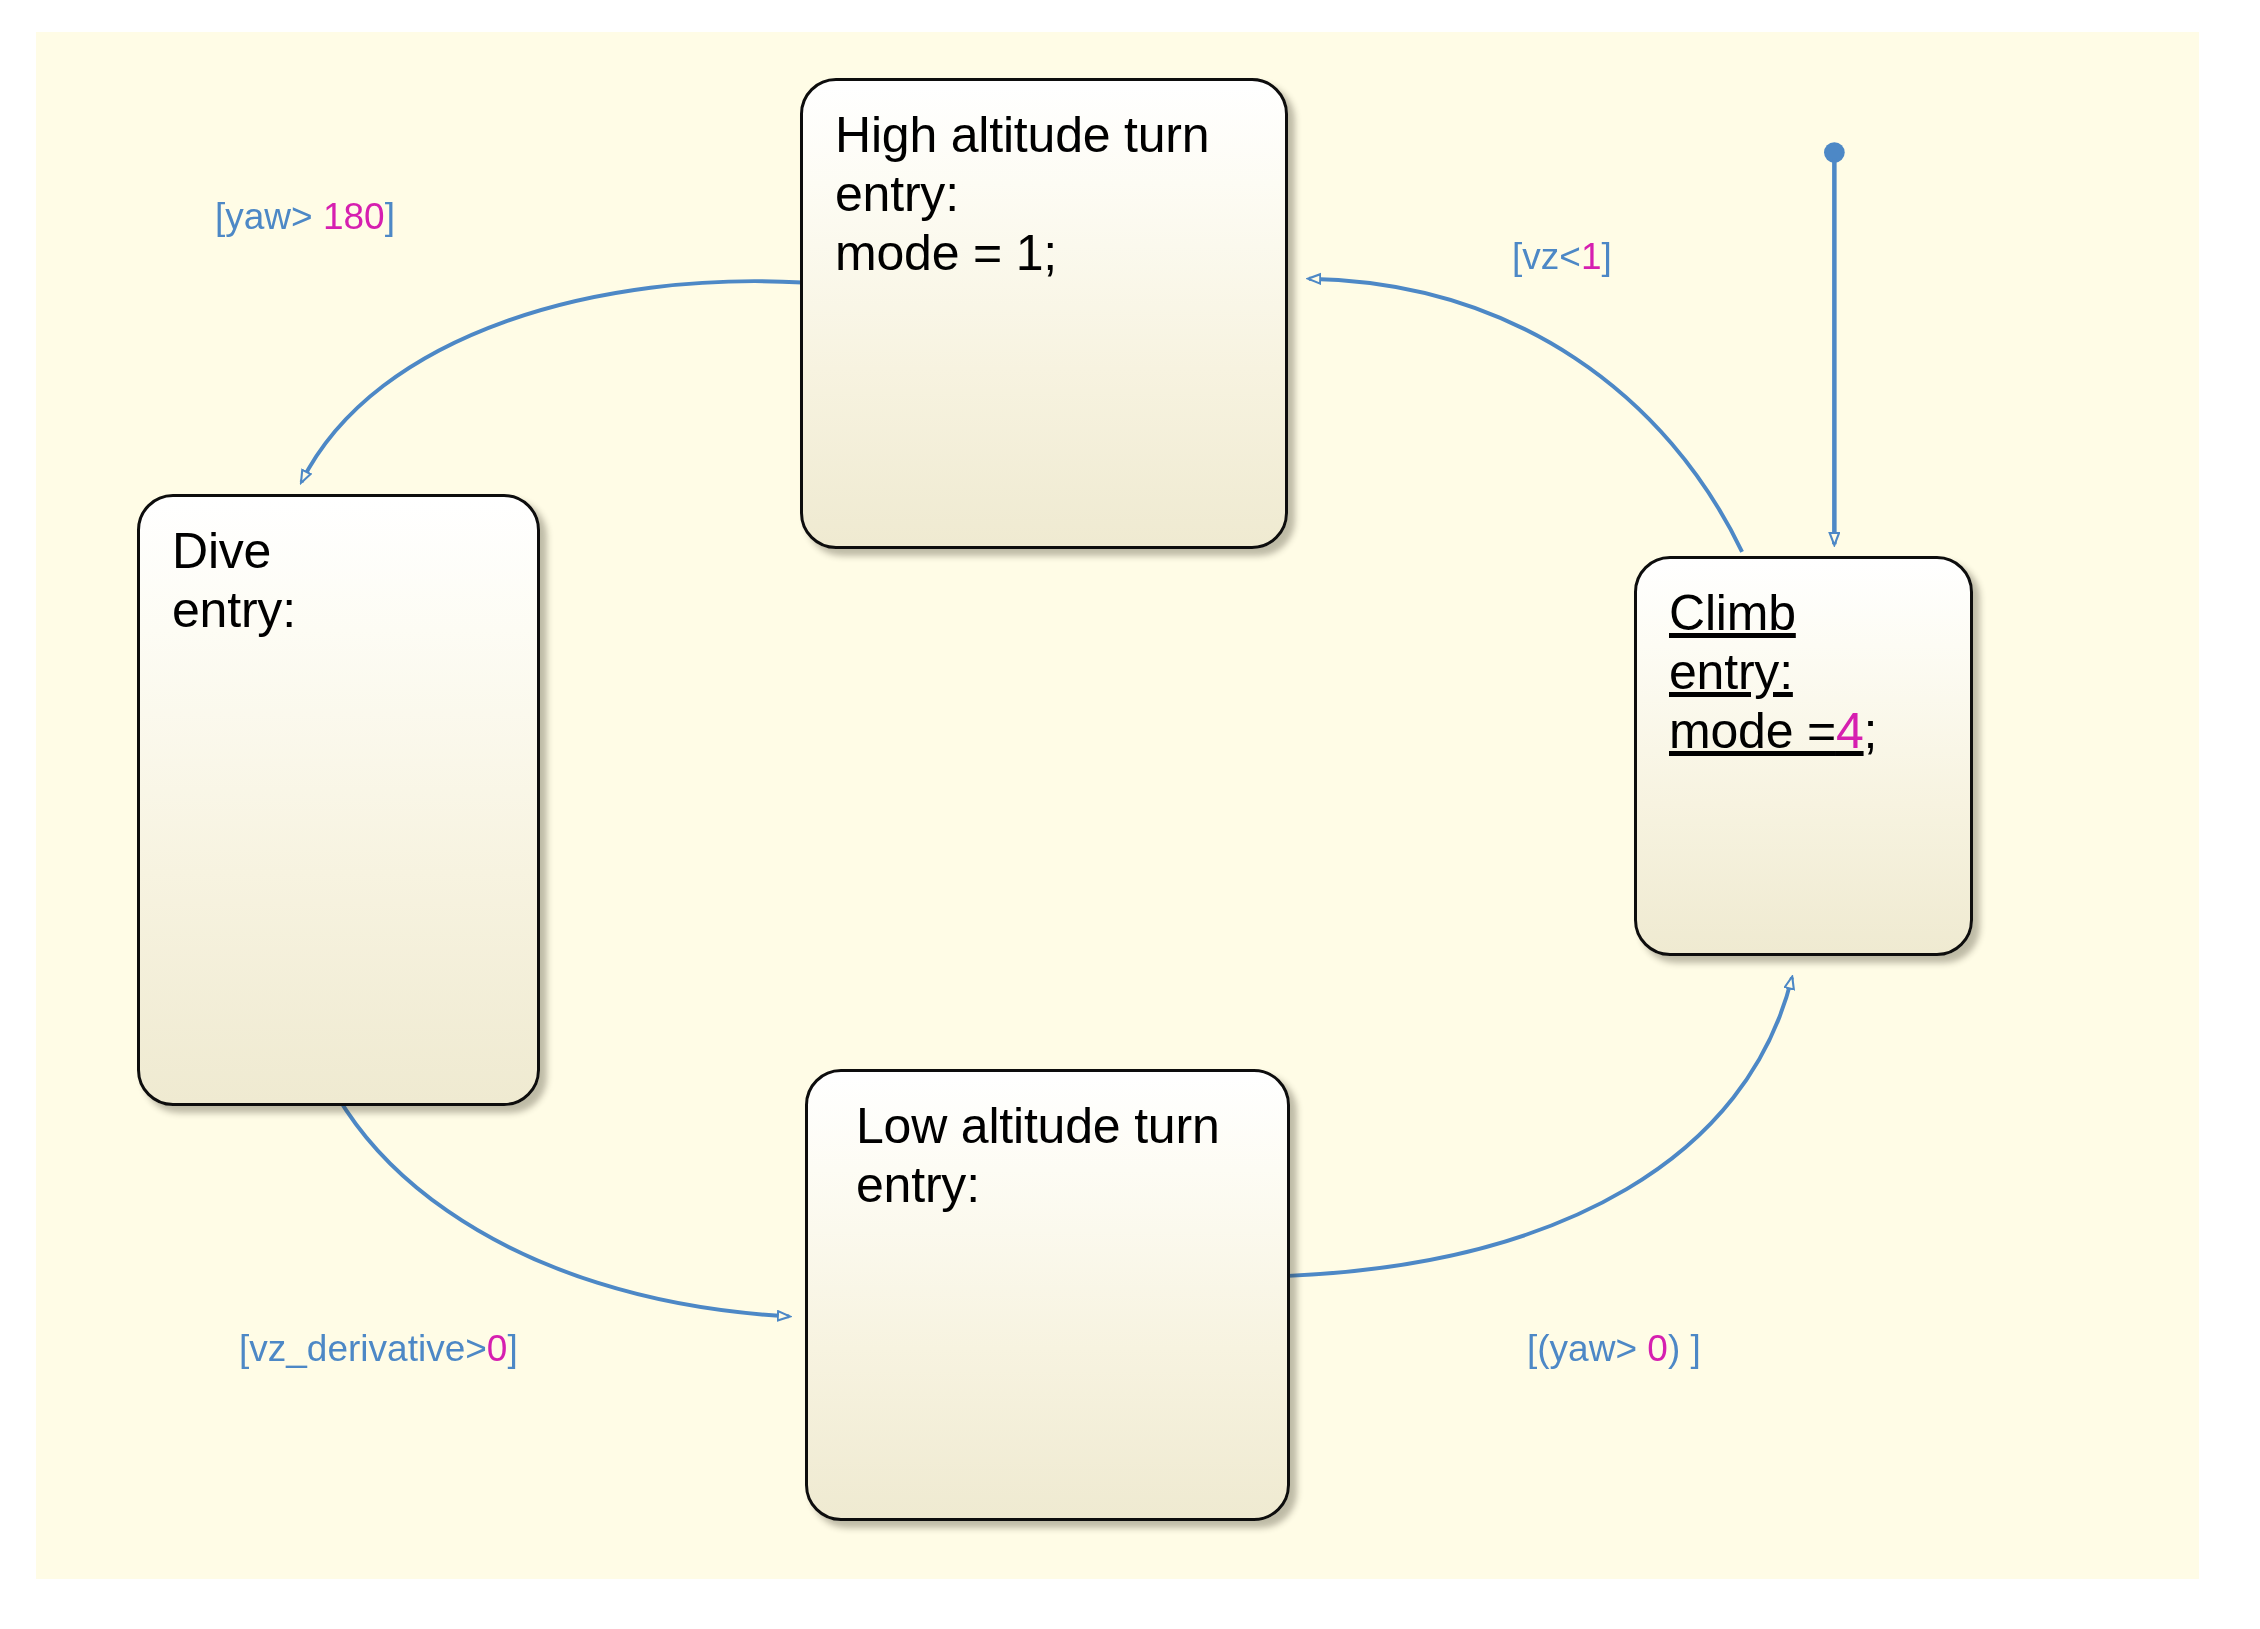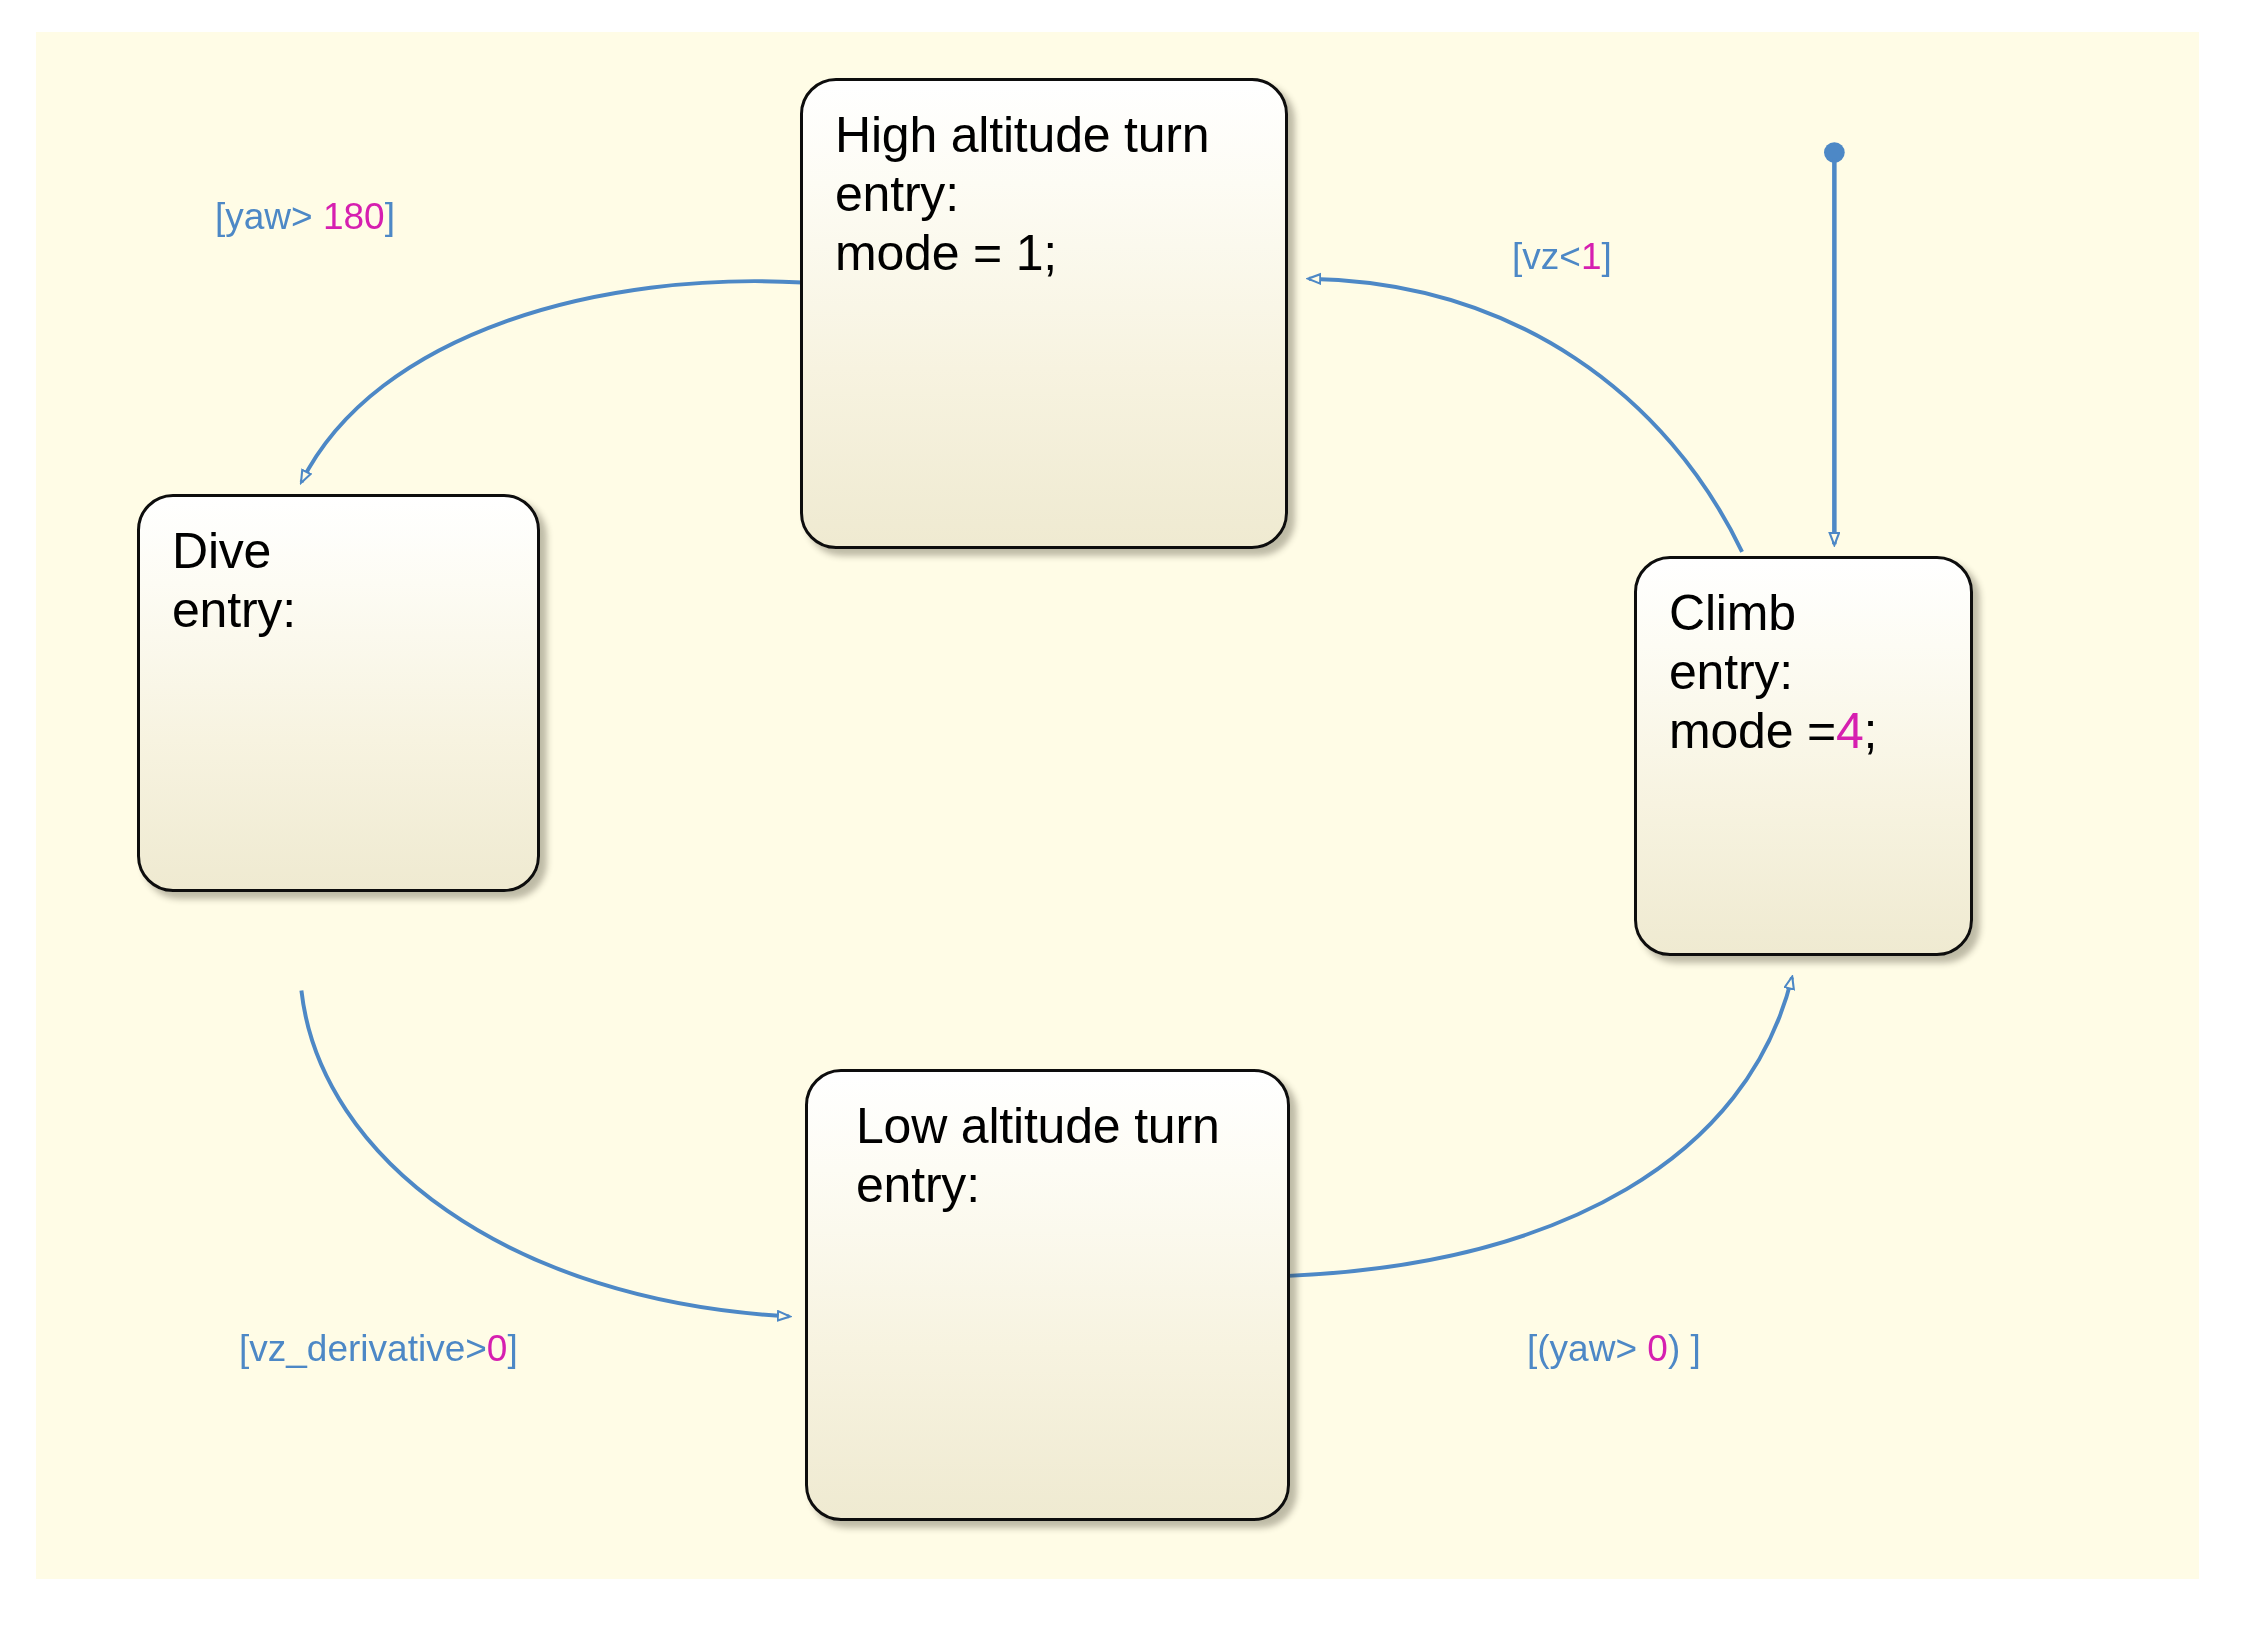--- a/index.html
+++ b/index.html
@@ -87,26 +87,26 @@
     <path d="M 1948,168 L 1948,578" fill="none" stroke="#4d88c6" stroke-width="4.8" marker-end="url(#openArrow)"></path>
   </g>
 </svg>
 
 <div class="state-box" style="left:800px; top:78px; width:488px; height:471px;">
   <div class="state-label">High altitude turn</div>
   <div class="state-label">entry:</div>
   <div class="state-label"><span>mode = </span><span>1</span><span>;</span></div>
 </div>
 
-<div class="state-box" style="left:137px; top:494px; width:403px; height:398px;">
+<div class="state-box" style="left:137px; top:494px; width:403px; height:612px;">
   <div class="state-label">Dive</div>
   <div class="state-label">entry:</div>
 </div>
 
-<div class="state-box" style="left:1634px; top:556px; width:339px; height:400px;">
+<div class="state-box" style="left:1634px; top:556px; width:339px; height:400px;text-decoration:underline;">
   <div class="state-label">Climb</div>
   <div class="state-label">entry:</div>
   <div class="state-label"><span>mode =</span><span class="mag">4</span><span>;</span></div>
 </div>
 
 <div class="state-box" style="left:805px; top:1069px; width:485px; height:452px;padding-left:48px;">
   <div class="state-label">Low altitude turn</div>
   <div class="state-label">entry:</div>
 </div>
 

